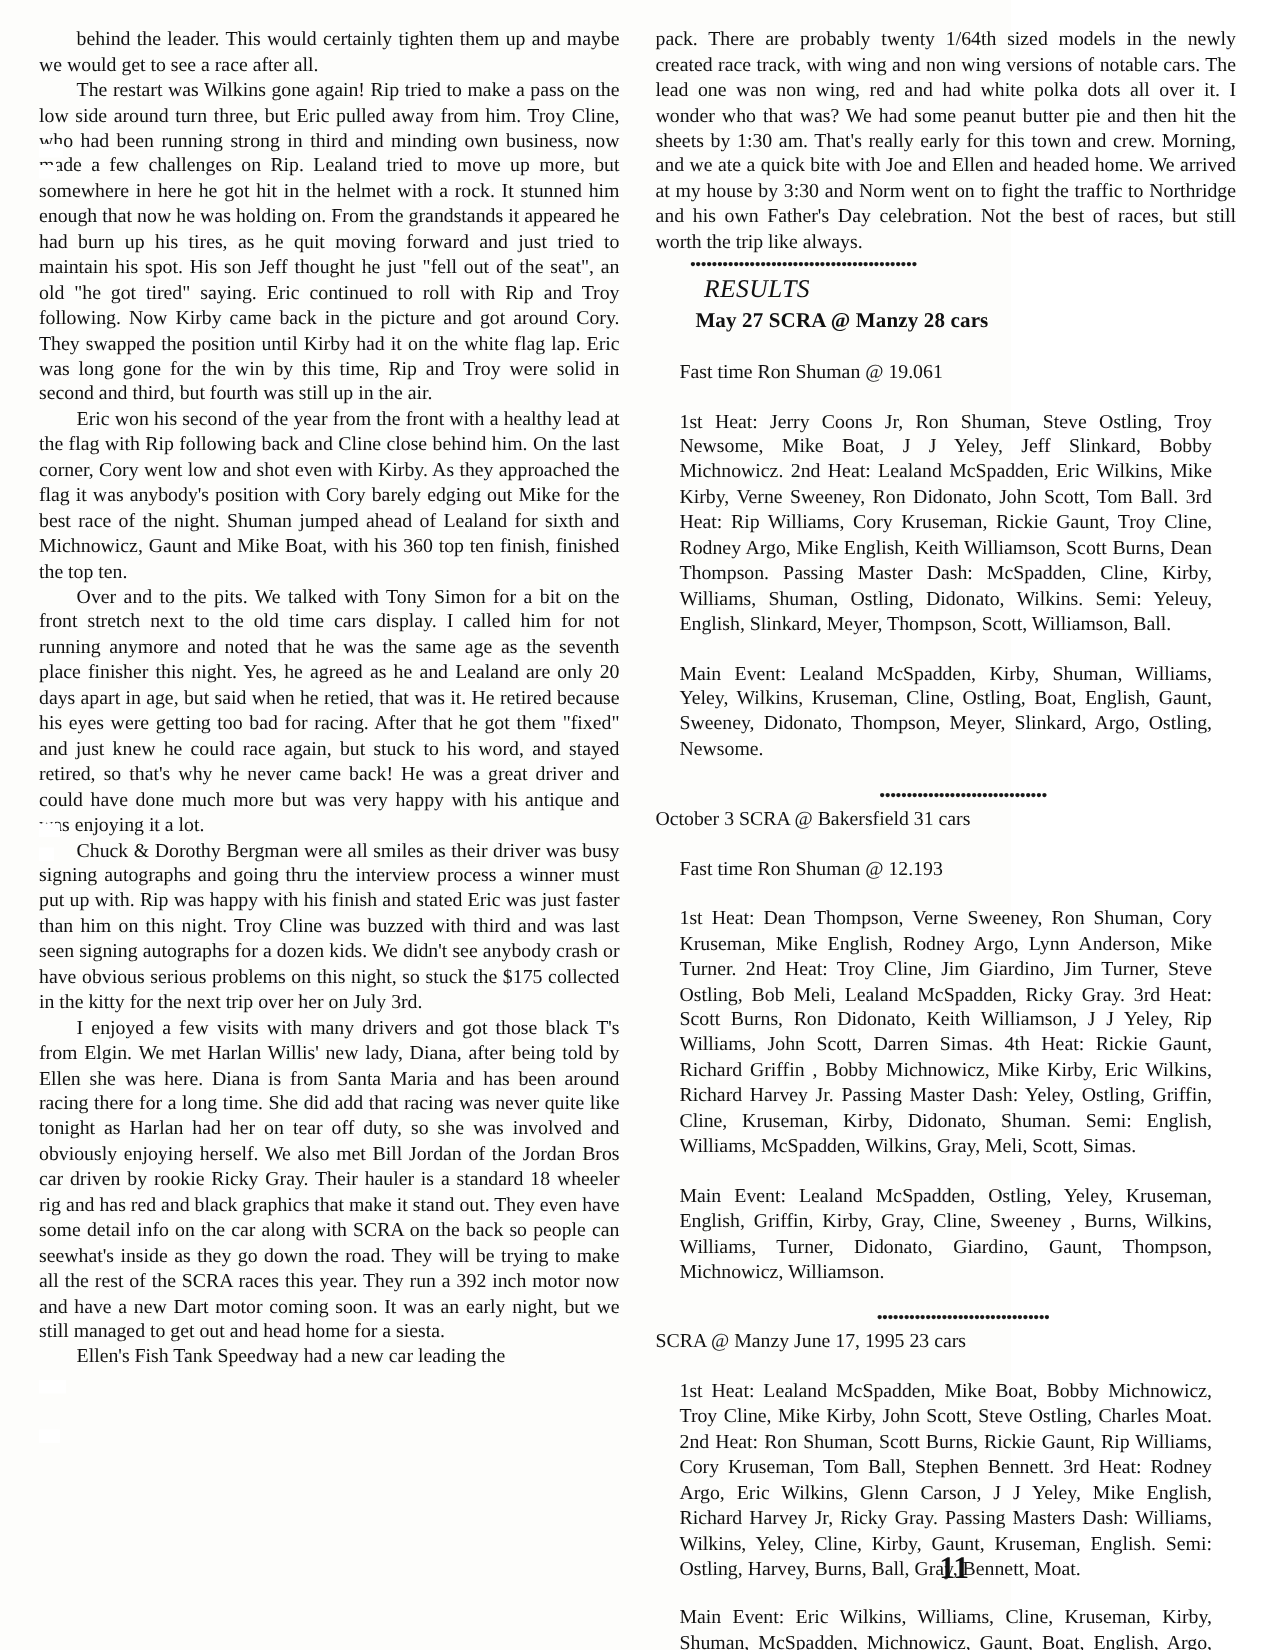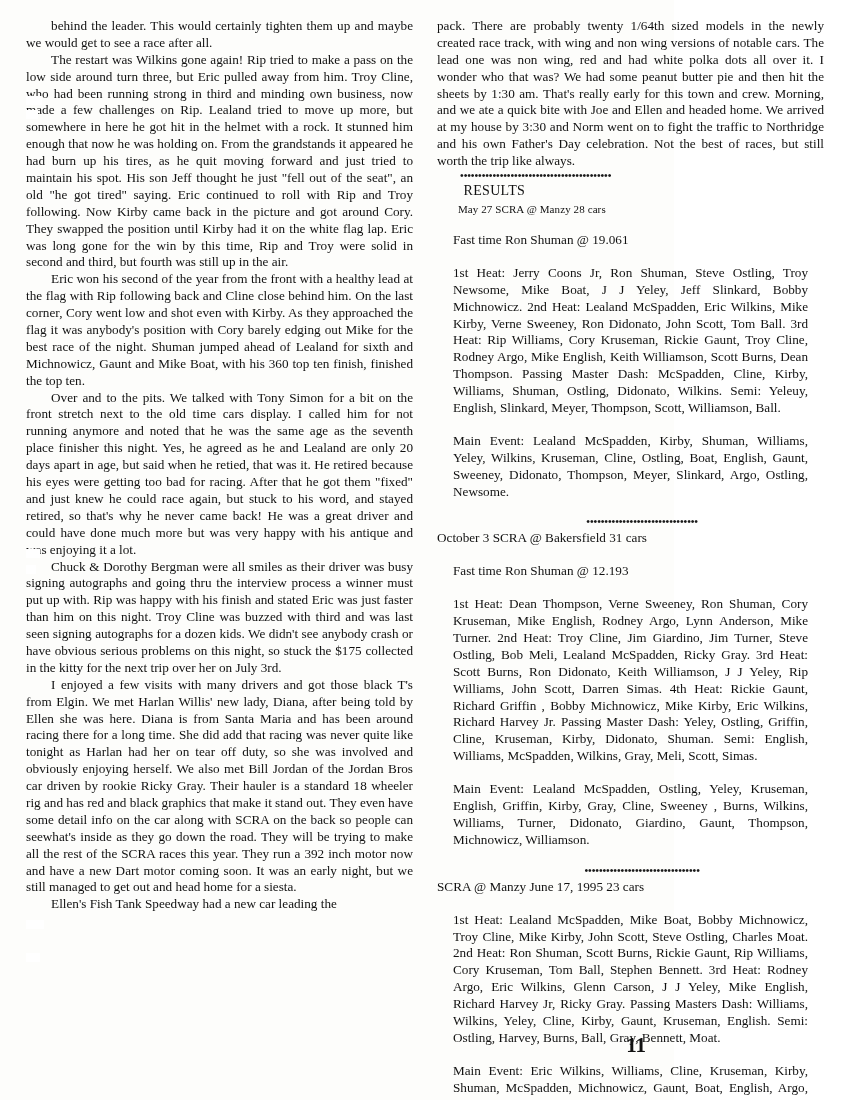--- a/index.html
+++ b/index.html
@@ -42,28 +42,29 @@
     margin: 0;
     text-indent: 1.9em;
     text-align: justify;
     -webkit-hyphens: none;
     hyphens: none;
   }
   .col p.noindent {
     text-indent: 0;
   }
   .results-head {
-    font-size: 14px;
+    font-size: 17px;
     letter-spacing: 0.3px;
     margin: 2px 0 0 0;
     text-indent: 0;
+    font-style: italic;
   }
   .tiny-head {
-    font-size: 11px;
-    font-weight: normal;
+    font-size: 14px;
+    font-weight: bold;
     letter-spacing: 0.1px;
     margin: 0;
     text-indent: 0;
   }
   .sep {
     font-size: 12px;
     letter-spacing: -0.6px;
     line-height: 1.0;
     margin: 5px 0 3px 0;
     text-indent: 0;

